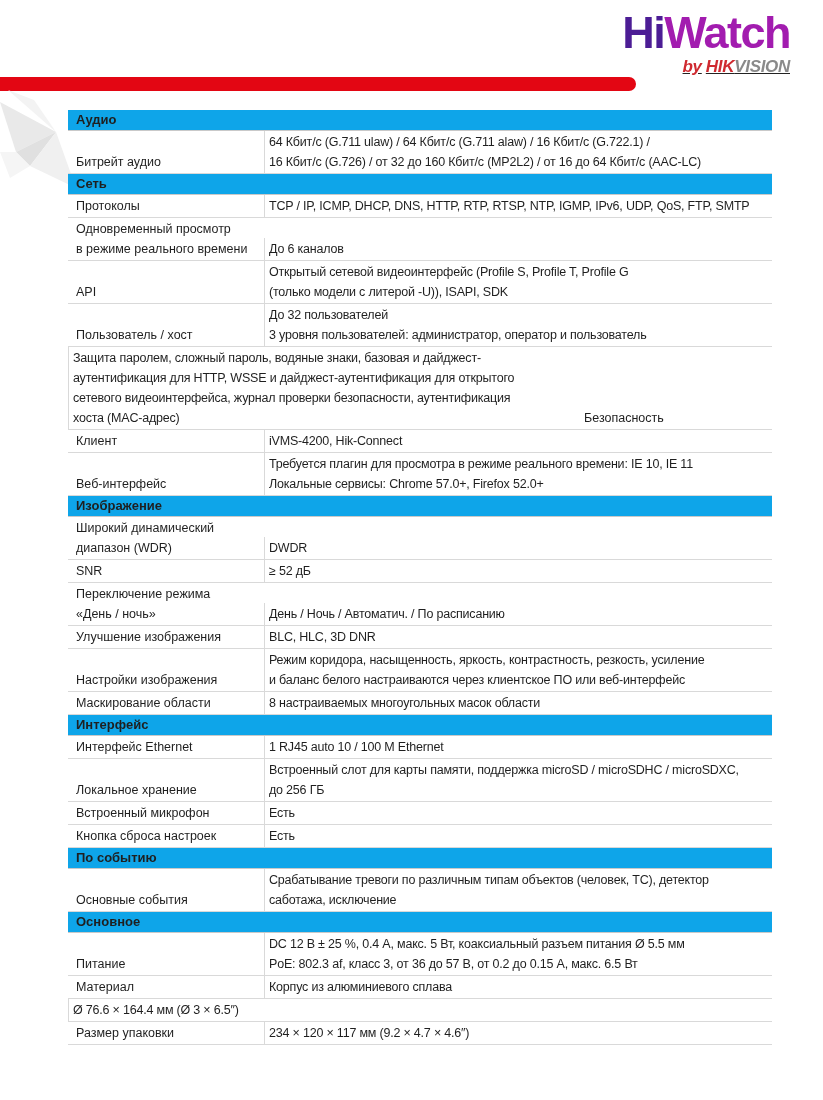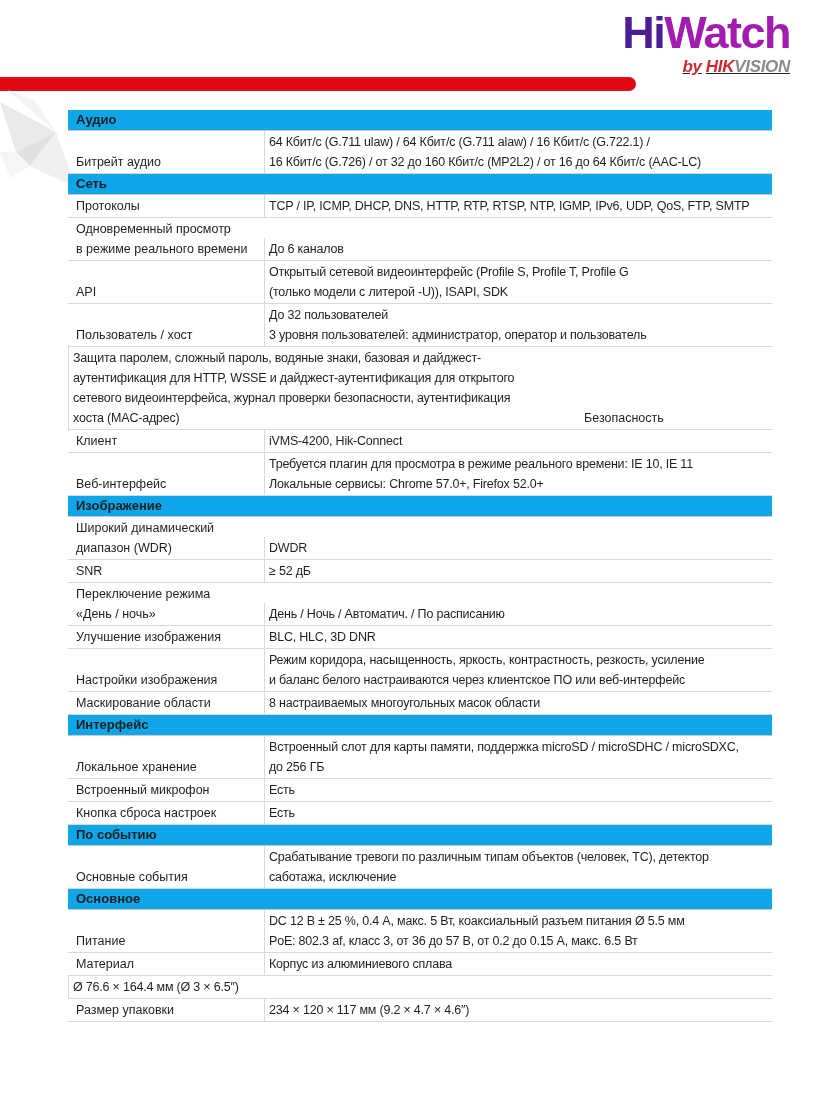--- a/index.html
+++ b/index.html
@@ -121,20 +121,24 @@
       <div class="cell label">Настройки изображения</div>
       <div class="cell value">Режим коридора, насыщенность, яркость, контрастность, резкость, усиление
 и баланс белого настраиваются через клиентское ПО или веб-интерфейс</div>
     </div>
     <div class="row">
       <div class="cell label">Маскирование области</div>
       <div class="cell value">8 настраиваемых многоугольных масок области</div>
     </div>
     <div class="band">Интерфейс</div>
     <div class="row">
+      <div class="cell label">Интерфейс Ethernet</div>
+      <div class="cell value">1 RJ45 auto 10 / 100 M Ethernet</div>
+    </div>
+    <div class="row">
       <div class="cell label">Локальное хранение</div>
       <div class="cell value">Встроенный слот для карты памяти, поддержка microSD / microSDHC / microSDXC,
 до 256 ГБ</div>
     </div>
     <div class="row">
       <div class="cell label">Встроенный микрофон</div>
       <div class="cell value">Есть</div>
     </div>
     <div class="row">
       <div class="cell label">Кнопка сброса настроек</div>

